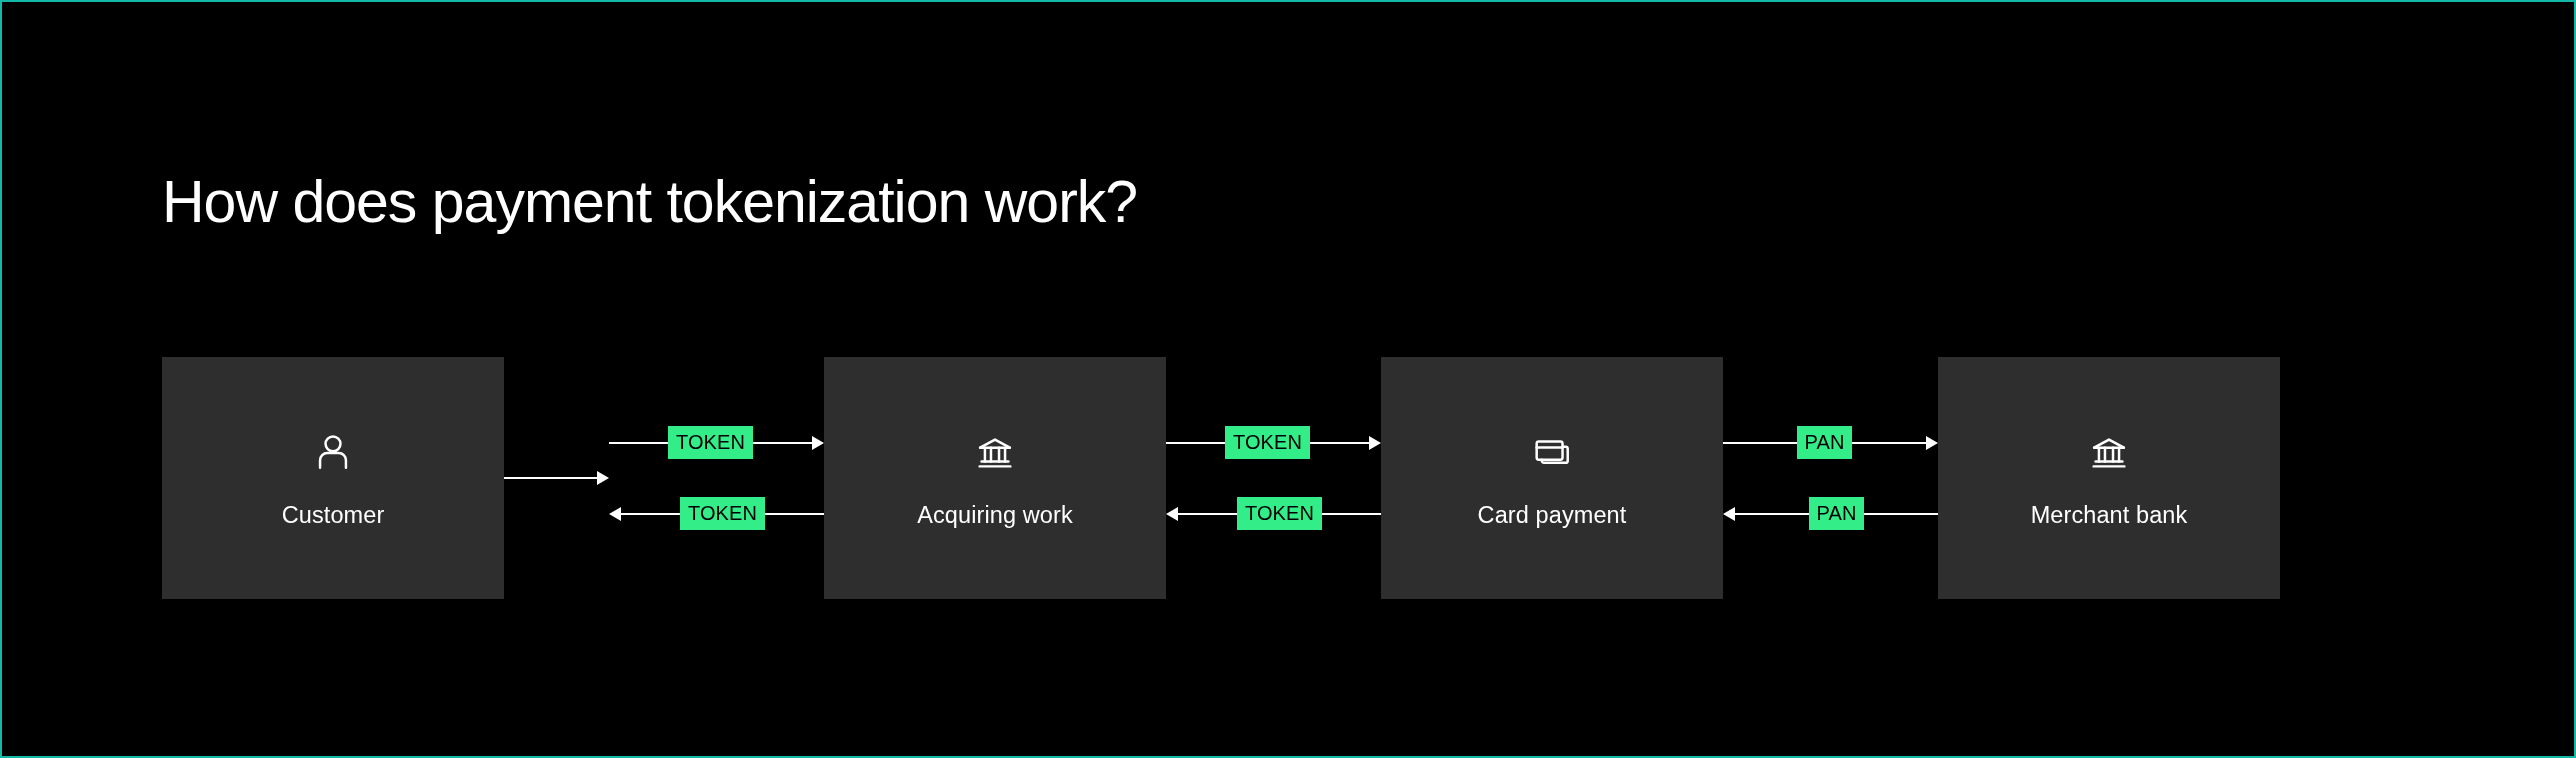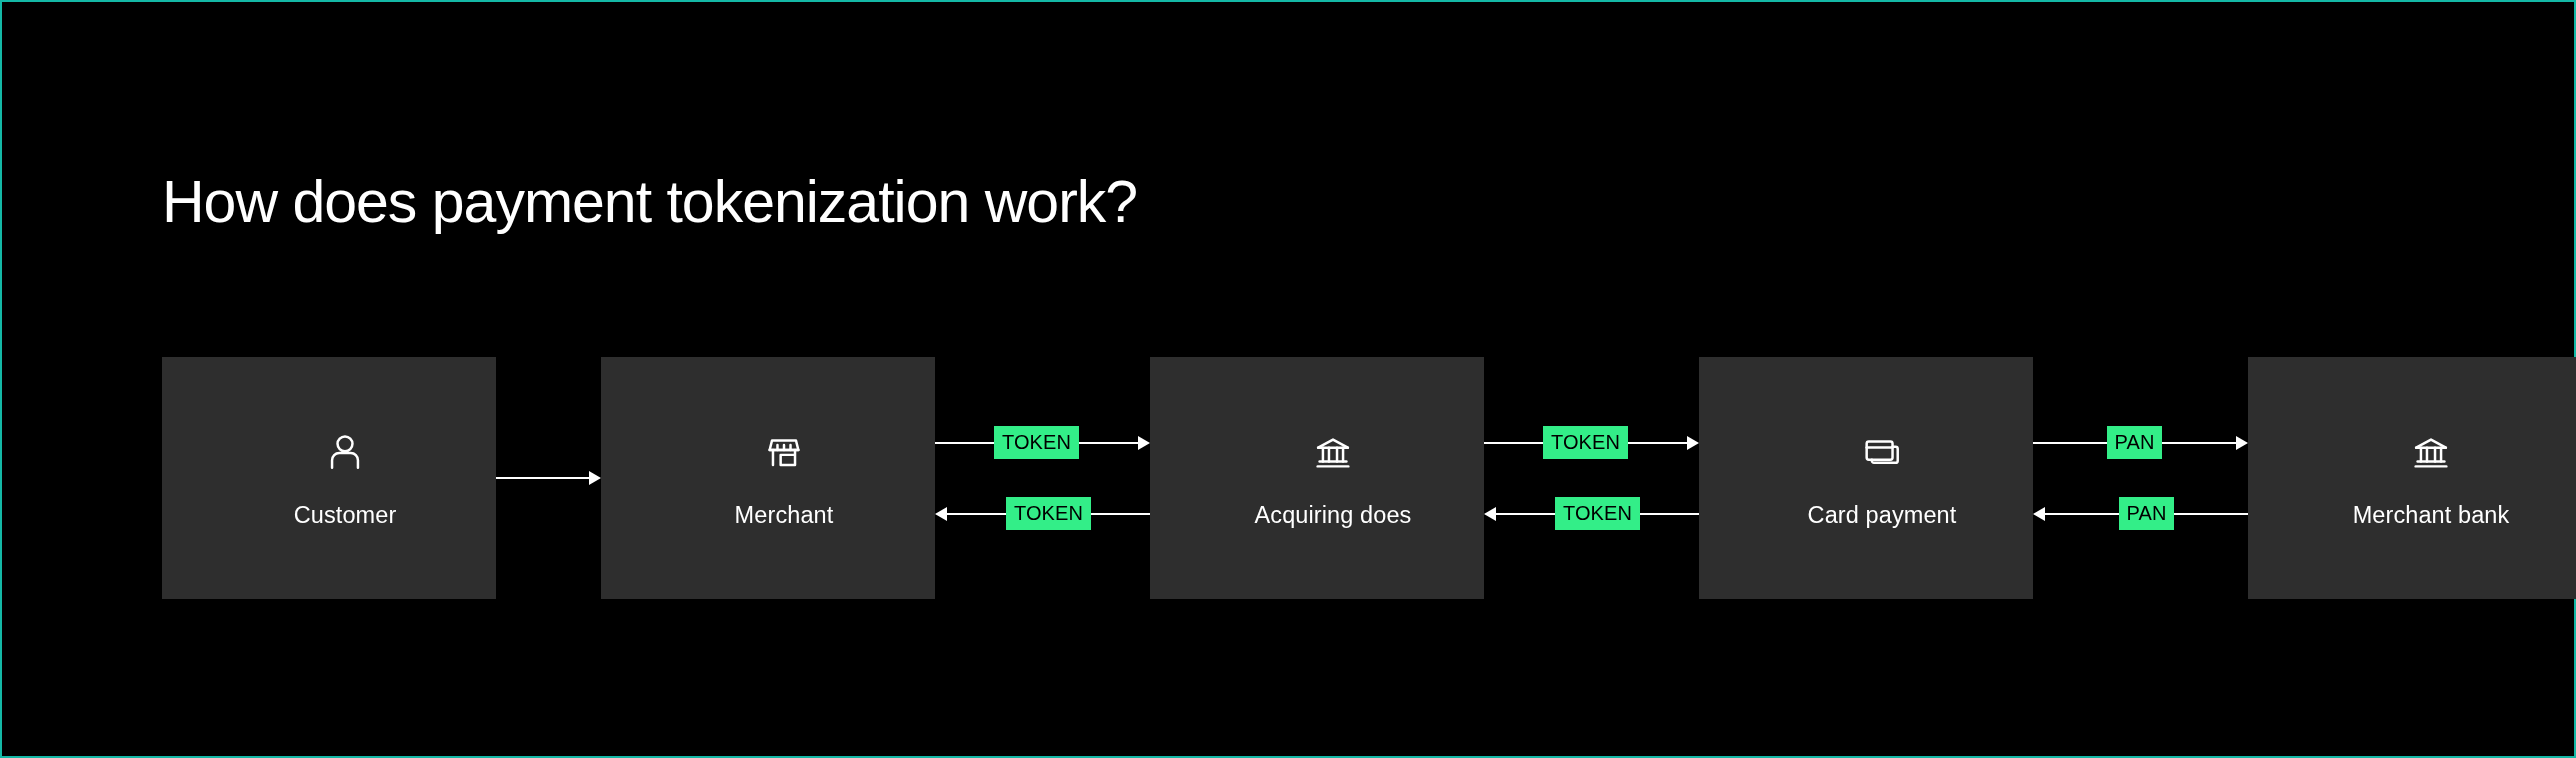--- a/index.html
+++ b/index.html
@@ -43,29 +43,28 @@
     position: absolute;
     left: 160px;
     top: 355px;
     height: 242px;
     display: flex;
     align-items: stretch;
   }
 
   
   .node {
-    width: 302px;
+    width: 342px;
     height: 242px;
     background: #2e2e2e;
     display: flex;
     flex-direction: column;
     align-items: center;
     justify-content: center;
     flex: none;
-    padding-left: 32px;
   }
   .node-icon {
     width: 46px;
     height: 46px;
     display: block;
     margin-bottom: 29.5px;
   }
   .node-icon svg {
     display: block;
     width: 100%;
@@ -151,32 +150,20 @@
       <span class="node-label">Customer</span>
     </div>
 
     <div class="connector single">
       <div class="arrow-row">
         <span class="arrow-seg"></span>
         <span class="head right"></span>
       </div>
     </div>
 
-    <div class="node">
-      <span class="node-icon">
-        <svg viewBox="0 0 48 48" fill="none" stroke="#ffffff" stroke-width="2.6" stroke-linecap="round" stroke-linejoin="round">
-          <path d="M9 22 L11.5 12 H36.5 L39 22 Z"></path>
-          <path d="M9 22 H39"></path>
-          <path d="M17.2 16.6 V22 M24 16.6 V22 M30.8 16.6 V22"></path>
-          <path d="M12.5 22 V37.5"></path>
-          <path d="M35.5 22 V37.5 H20.5 V27 H35.5"></path>
-        </svg>
-      </span>
-      <span class="node-label">Merchant</span>
-    </div>
 
     <div class="connector double">
       <div class="arrow-row">
         <span class="arrow-seg"></span>
         <span class="badge">TOKEN</span>
         <span class="arrow-seg"></span>
         <span class="head right"></span>
       </div>
       <div class="arrow-row">
         <span class="head left"></span>
@@ -189,21 +176,21 @@
     <div class="node">
       <span class="node-icon">
         <svg viewBox="0 0 48 48" fill="none" stroke="#ffffff" stroke-width="2.6" stroke-linecap="round" stroke-linejoin="round">
           <path d="M8.5 19.5 L24 11 L39.5 19.5"></path>
           <path d="M8.5 19.5 H39.5"></path>
           <path d="M13.5 19.5 V34 M19.8 19.5 V34 M28.2 19.5 V34 M34.5 19.5 V34"></path>
           <path d="M10 34 H38"></path>
           <path d="M8 39 H40"></path>
         </svg>
       </span>
-      <span class="node-label">Acquiring does</span>
+      <span class="node-label">Acquiring work</span>
     </div>
 
     <div class="connector double">
       <div class="arrow-row">
         <span class="arrow-seg"></span>
         <span class="badge">TOKEN</span>
         <span class="arrow-seg"></span>
         <span class="head right"></span>
       </div>
       <div class="arrow-row">

